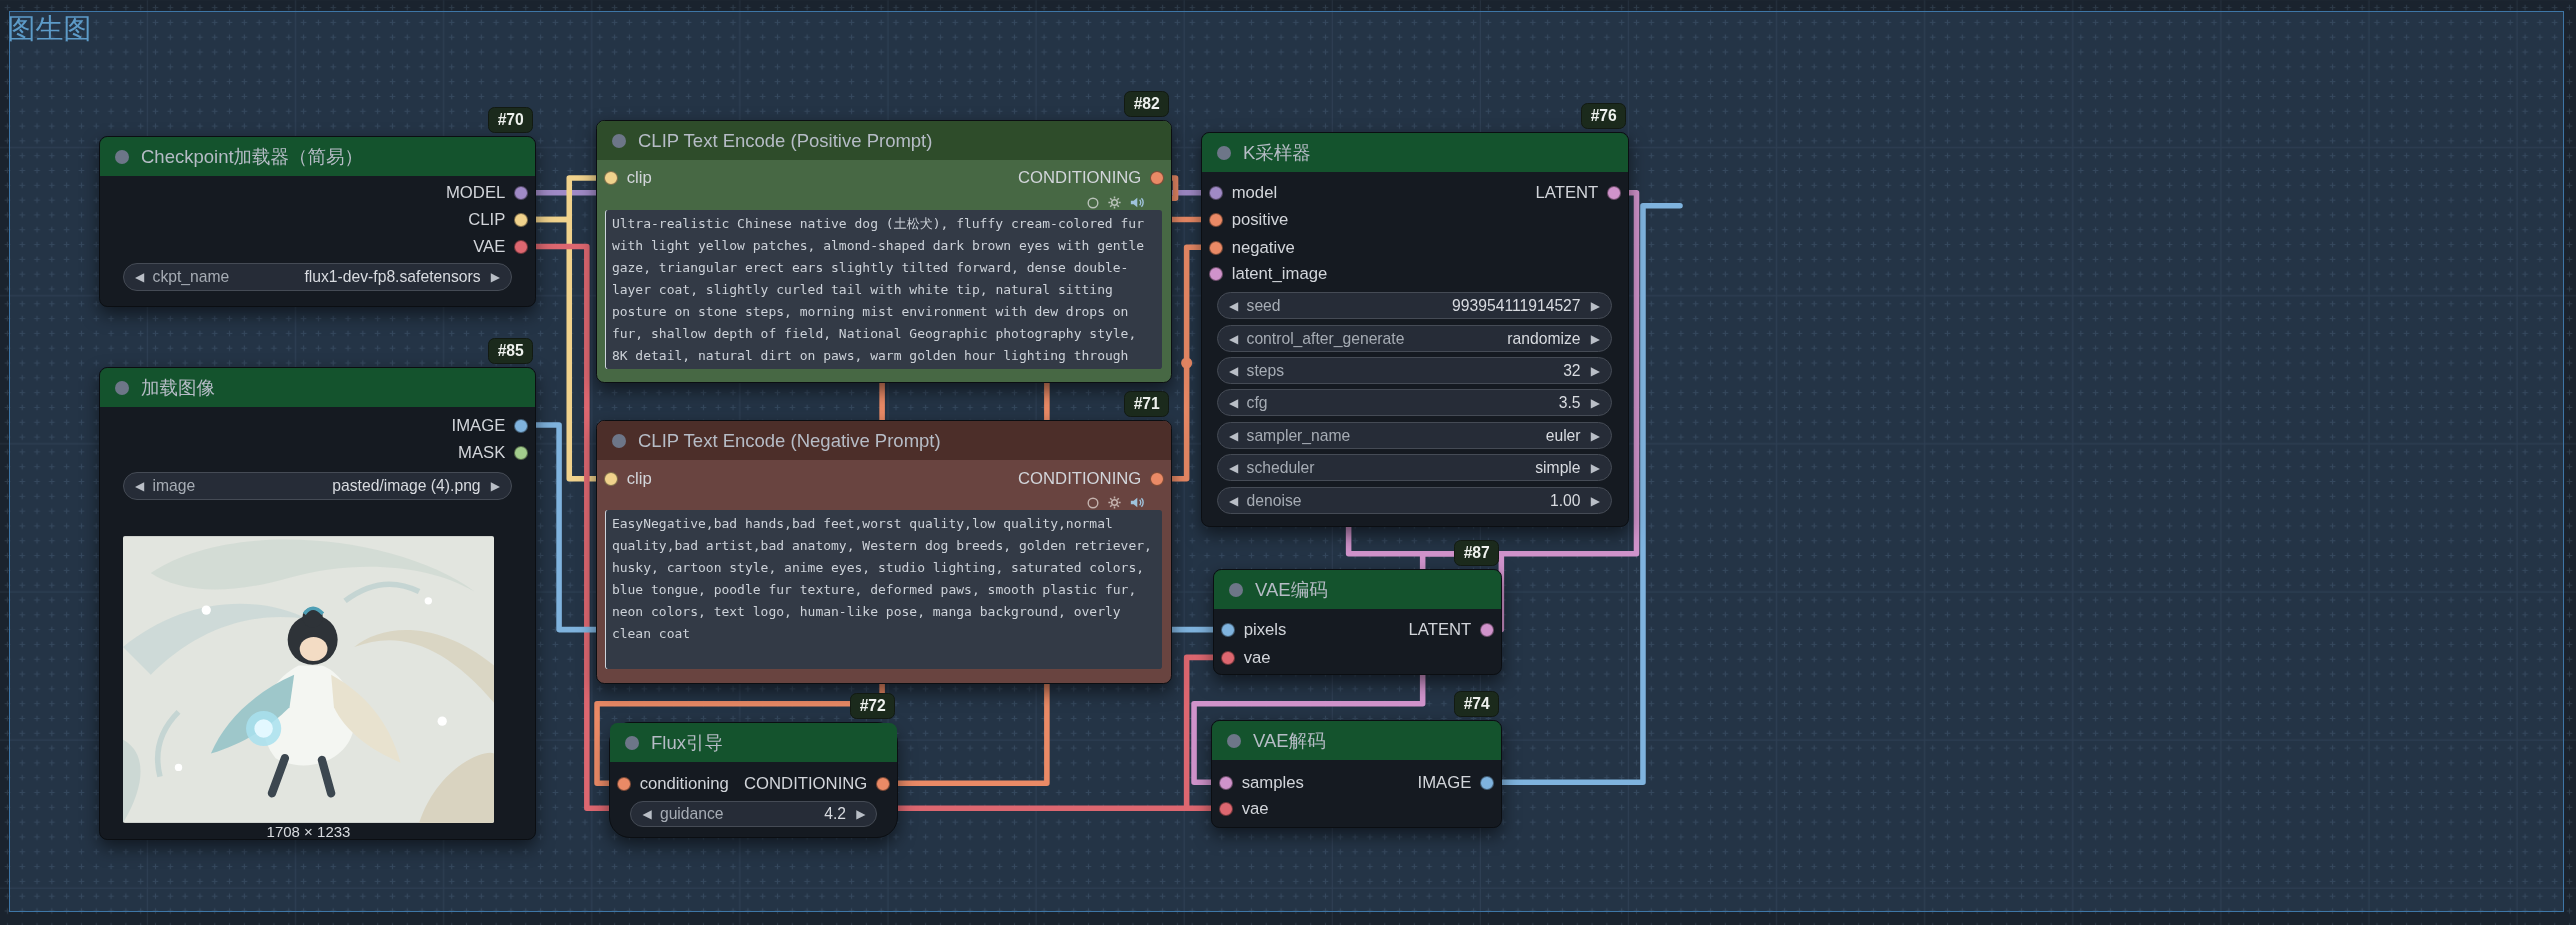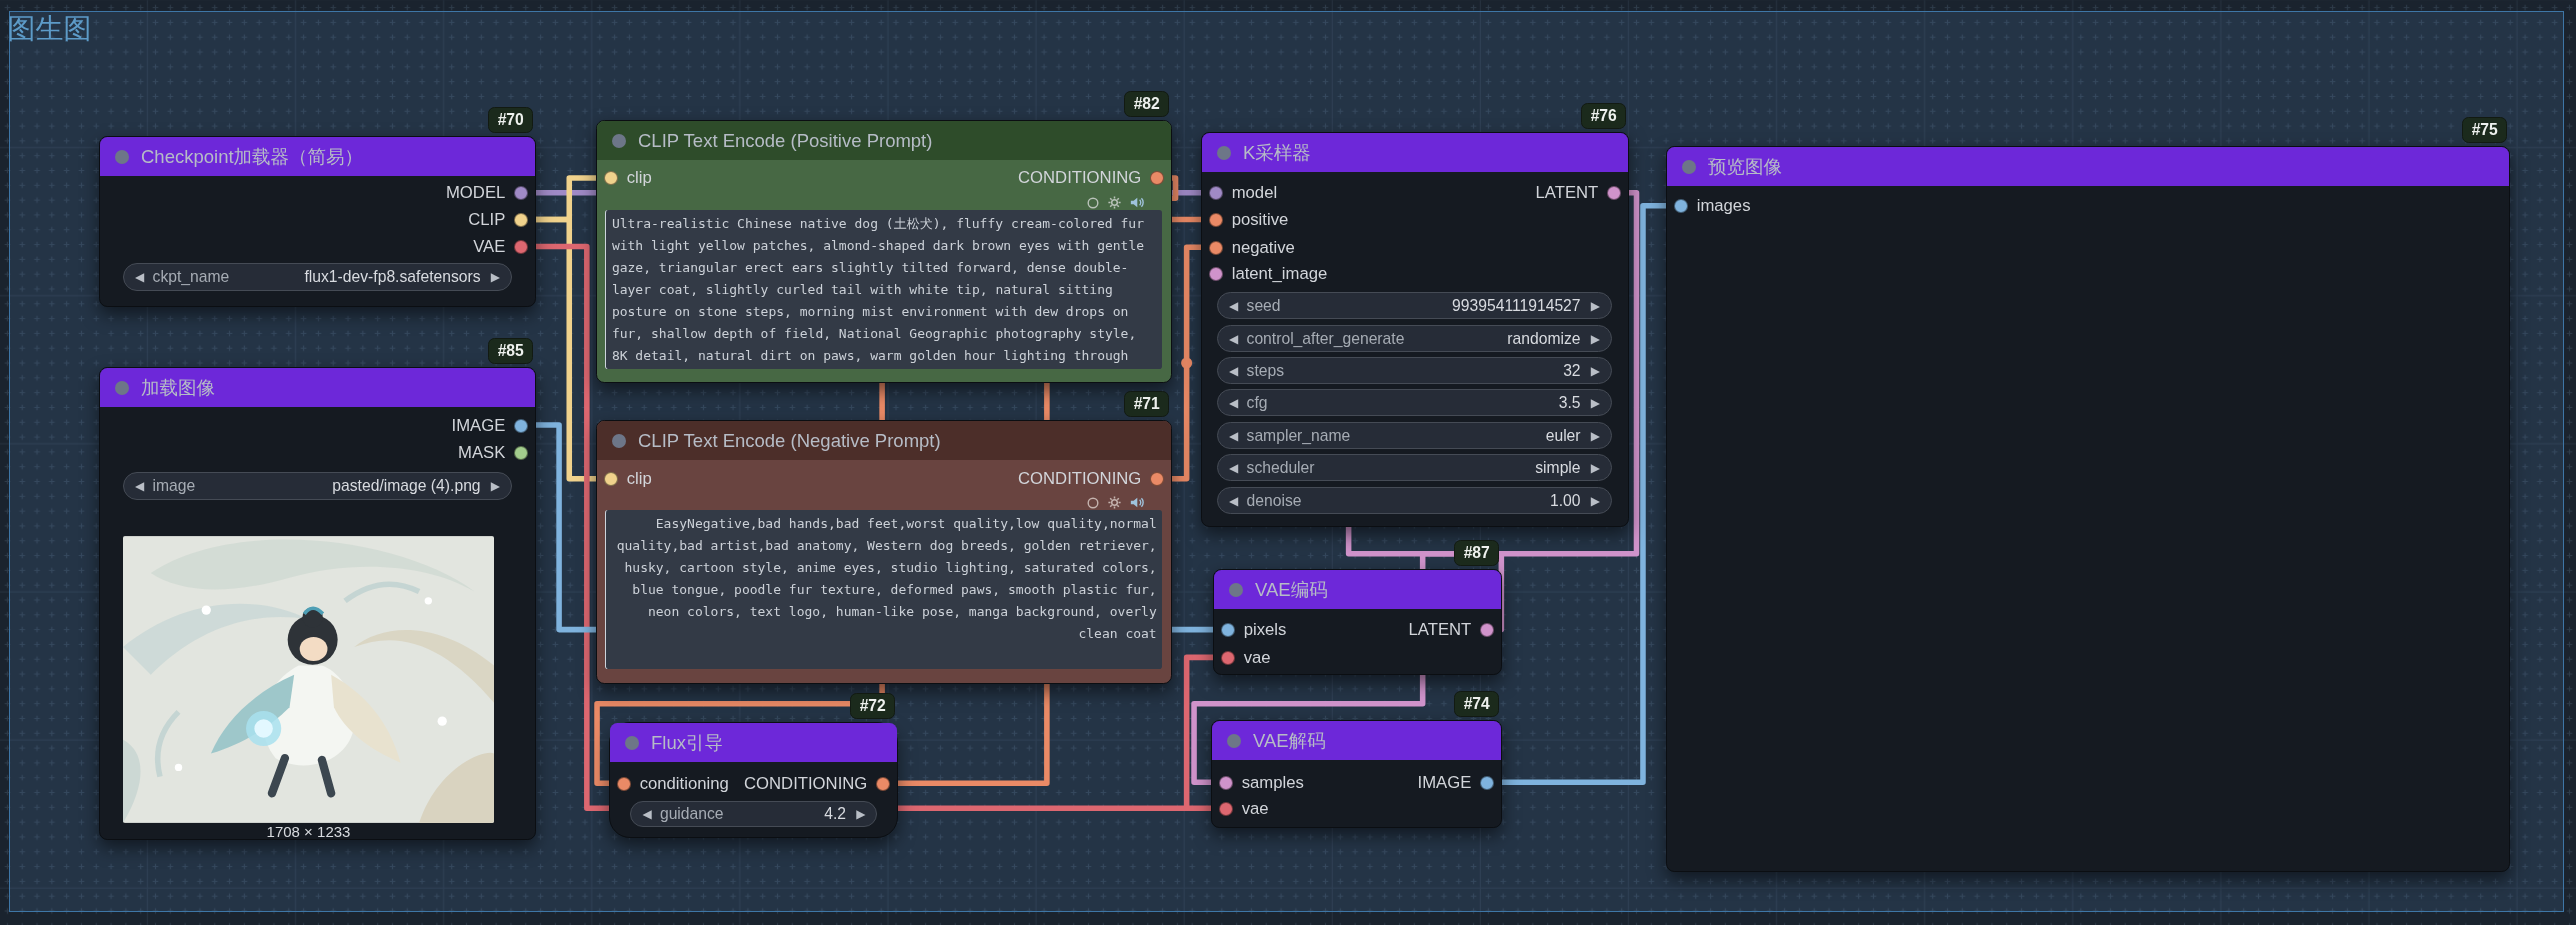--- a/index.html
+++ b/index.html
@@ -7,21 +7,21 @@
           background:#1a232e;font-family:"Liberation Sans",sans-serif;}
   #gridsvg,#wiresvg{position:absolute;left:0;top:0;}
   #group-box{position:absolute;left:9.3px;top:11px;width:2553px;height:899px;
              background:rgba(92,145,198,.16);border:1.9px solid #3e76a6;z-index:1;}
   .group-title{position:absolute;left:7.4px;top:1.9px;font-size:28px;color:#5d9bc8;z-index:2;margin-top:8px;}
   #wiresvg{z-index:2;}
   .node{position:absolute;background:#151a21;border:0.9px solid #0b0e12;border-radius:8.3px;
         box-shadow:0 7.4px 16.7px rgba(0,0,0,.5);z-index:3;}
   .node.green{background:#476844;}
   .node.maroon{background:#694440;}
-  .nhead{position:absolute;left:0;top:0;right:0;height:39px;background:#6d28d9;
+  .nhead{position:absolute;left:0;top:0;right:0;height:39px;background:#14532d;
          border-radius:7.4px 7.4px 0 0;display:flex;align-items:center;padding-left:15px;box-sizing:border-box;}
   .green .nhead{background:#2e4c2a;}
   .maroon .nhead{background:#4c2e29;}
   .ndot{width:14px;height:14px;border-radius:50%;background:#6d7688;margin-right:12px;flex:0 0 auto;}
   .ntitle{font-size:18.5px;color:#b6bcc6;white-space:nowrap;}
   .badge{position:absolute;right:1.9px;top:-30px;background:#1b2a1c;color:#eef1ee;
          font-size:15.7px;font-weight:bold;padding:2.8px 8.3px;border-radius:6.5px;border:0.9px solid #121a12;}
   .slot{position:absolute;display:flex;align-items:center;height:18.5px;font-size:16.7px;color:#d2d5da;}
   .slot.in{left:7.4px;}
   .slot.out{right:7.4px;flex-direction:row-reverse;}
@@ -185,21 +185,21 @@
       <span>
           <svg width="15.7" height="15" viewBox="0 0 17 16">
             <path d="M2 6h3l4-3.2v10.4L5 10H2z" fill="#9fc3dd"></path>
             <path d="M11.5 5a4.2 4.2 0 010 6M13.5 3.5a6.4 6.4 0 010 9" stroke="#9fc3dd" stroke-width="1.5" fill="none"></path>
           </svg>
         </span>
     </div>
     <div class="ta" style="left:8.3px;top:89px;width:557px;height:159px;">Ultra-realistic Chinese native dog (土松犬), fluffy cream-colored fur with light yellow patches, almond-shaped dark brown eyes with gentle gaze, triangular erect ears slightly tilted forward, dense double-layer coat, slightly curled tail with white tip, natural sitting posture on stone steps, morning mist environment with dew drops on fur, shallow depth of field, National Geographic photography style, 8K detail, natural dirt on paws, warm golden hour lighting through bamboo leaves</div>
   </div>
 
-  <div class="node maroon" style="left:596px;top:420px;width:574px;height:262px;text-align:right;">
+  <div class="node maroon" style="left:596px;top:420px;width:574px;height:262px;">
     <div class="badge">#71</div>
     <div class="nhead">
       <div class="ndot" style="background-color: rgb(109, 118, 136);"></div>
       <div class="ntitle">CLIP Text Encode (Negative Prompt)</div>
     </div>
     <div class="slot in" style="top:49px">
       <i class="sdot" style="background-color: rgb(240, 210, 140);"></i>
         <span>clip</span>
     </div>
     <div class="slot out" style="top:49px">
@@ -355,26 +355,15 @@
     <div class="slot in" style="top:79px">
       <i class="sdot" style="background-color: rgb(221, 103, 112);"></i>
         <span>vae</span>
     </div>
     <div class="slot out" style="top:53px">
       <i class="sdot" style="background-color: rgb(127, 179, 222);"></i>
         <span>IMAGE</span>
     </div>
   </div>
 
-  <div class="node" style="left:1666px;top:146px;width:842px;height:724px;">
-    <div class="badge">#75</div>
-    <div class="nhead">
-      <div class="ndot" style="background-color: rgb(109, 118, 136);"></div>
-      <div class="ntitle">预览图像</div>
-    </div>
-    <div class="slot in" style="top:50px">
-      <i class="sdot" style="background-color: rgb(127, 179, 222);"></i>
-        <span>images</span>
-    </div>
-  </div>
 
 </div>
 
 
 </body></html>

